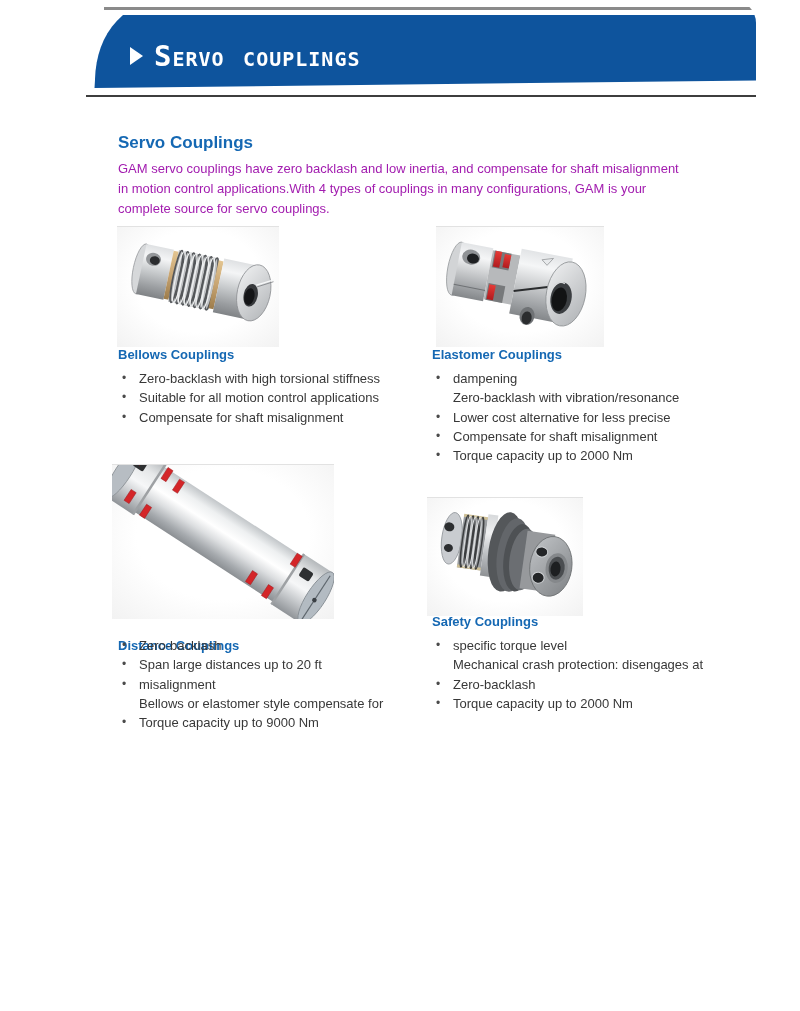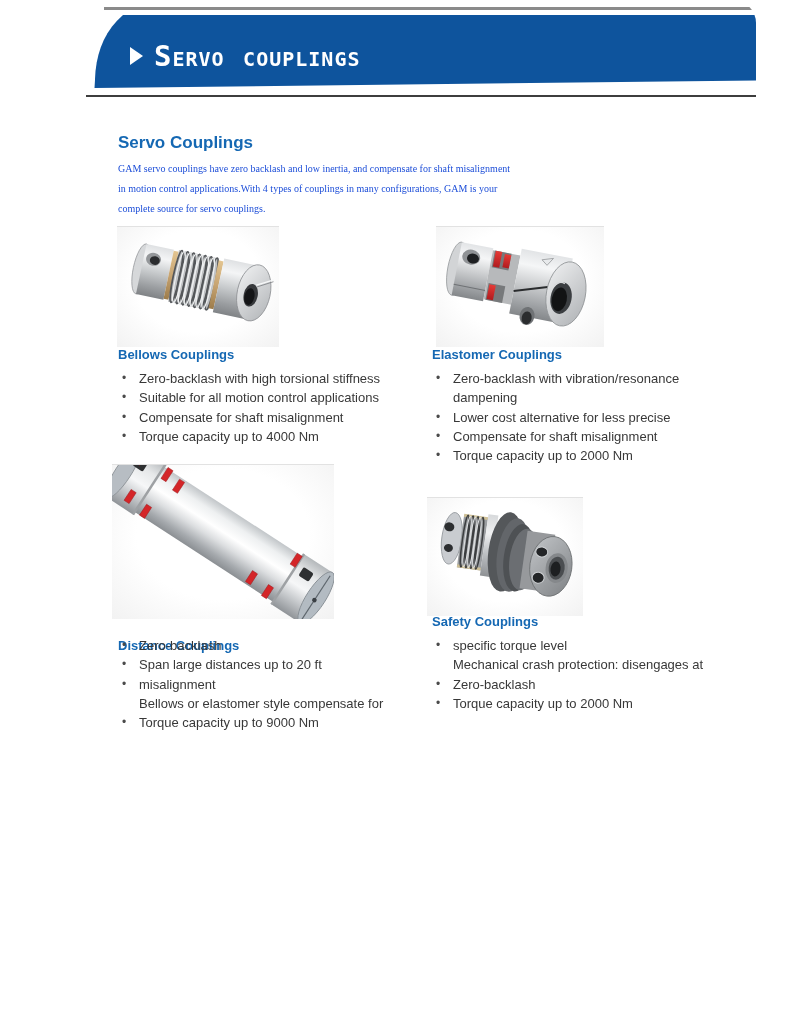--- a/index.html
+++ b/index.html
@@ -30,21 +30,21 @@
     line-height:1;white-space:nowrap;
   }
   .banner-text::first-letter{text-transform:uppercase;}
   .bottom-rule{position:absolute;left:86px;top:95px;width:714px;height:2px;background:#3d3d3d;}
 
   
   .page-heading{
     position:absolute;left:118px;top:134px;font-size:17px;font-weight:bold;
     color:var(--heading-blue);line-height:1.1;
   }
-  .intro{position:absolute;left:118px;top:159px;font-size:10px;line-height:20px;color:#1d4ed8;font-family:Liberation Serif, serif;}
+  .intro{position:absolute;left:118px;top:159px;font-size:13px;line-height:20px;color:#a21caf;}
 
   
   .img-box{
     position:absolute;border-top:1px solid #e2e2e2;
     background:radial-gradient(ellipse at 50% 45%, #ffffff 55%, #f2f2f2 100%);
   }
   #img-bellows  {left:117px;top:226px;width:162px;height:120px;}
   #img-elastomer{left:436px;top:226px;width:168px;height:120px;}
   #img-distance {left:112px;top:464px;width:222px;height:154px;}
   #img-safety   {left:427px;top:497px;width:156px;height:118px;}
@@ -284,29 +284,26 @@
   <div class="blist" id="l0">
     <div class="li">
         <div>Zero-backlash with high torsional stiffness</div>
       </div>
     <div class="li">
         <div>Suitable for all motion control applications</div>
       </div>
     <div class="li">
         <div>Compensate for shaft misalignment</div>
       </div>
-    <div class="li">
-        <div>Torque capacity up to 4000 Nm</div>
-      </div>
   </div>
 
   <div class="blist" id="l1">
     <div class="li">
+      <div>dampening</div>
       <div>Zero-backlash with vibration/resonance</div>
-      <div>dampening</div>
     </div>
     <div class="li">
       <div>Lower cost alternative for less precise</div>
     </div>
     <div class="li">
         <div>Compensate for shaft misalignment</div>
       </div>
     <div class="li">
         <div>Torque capacity up to 2000 Nm</div>
       </div>

